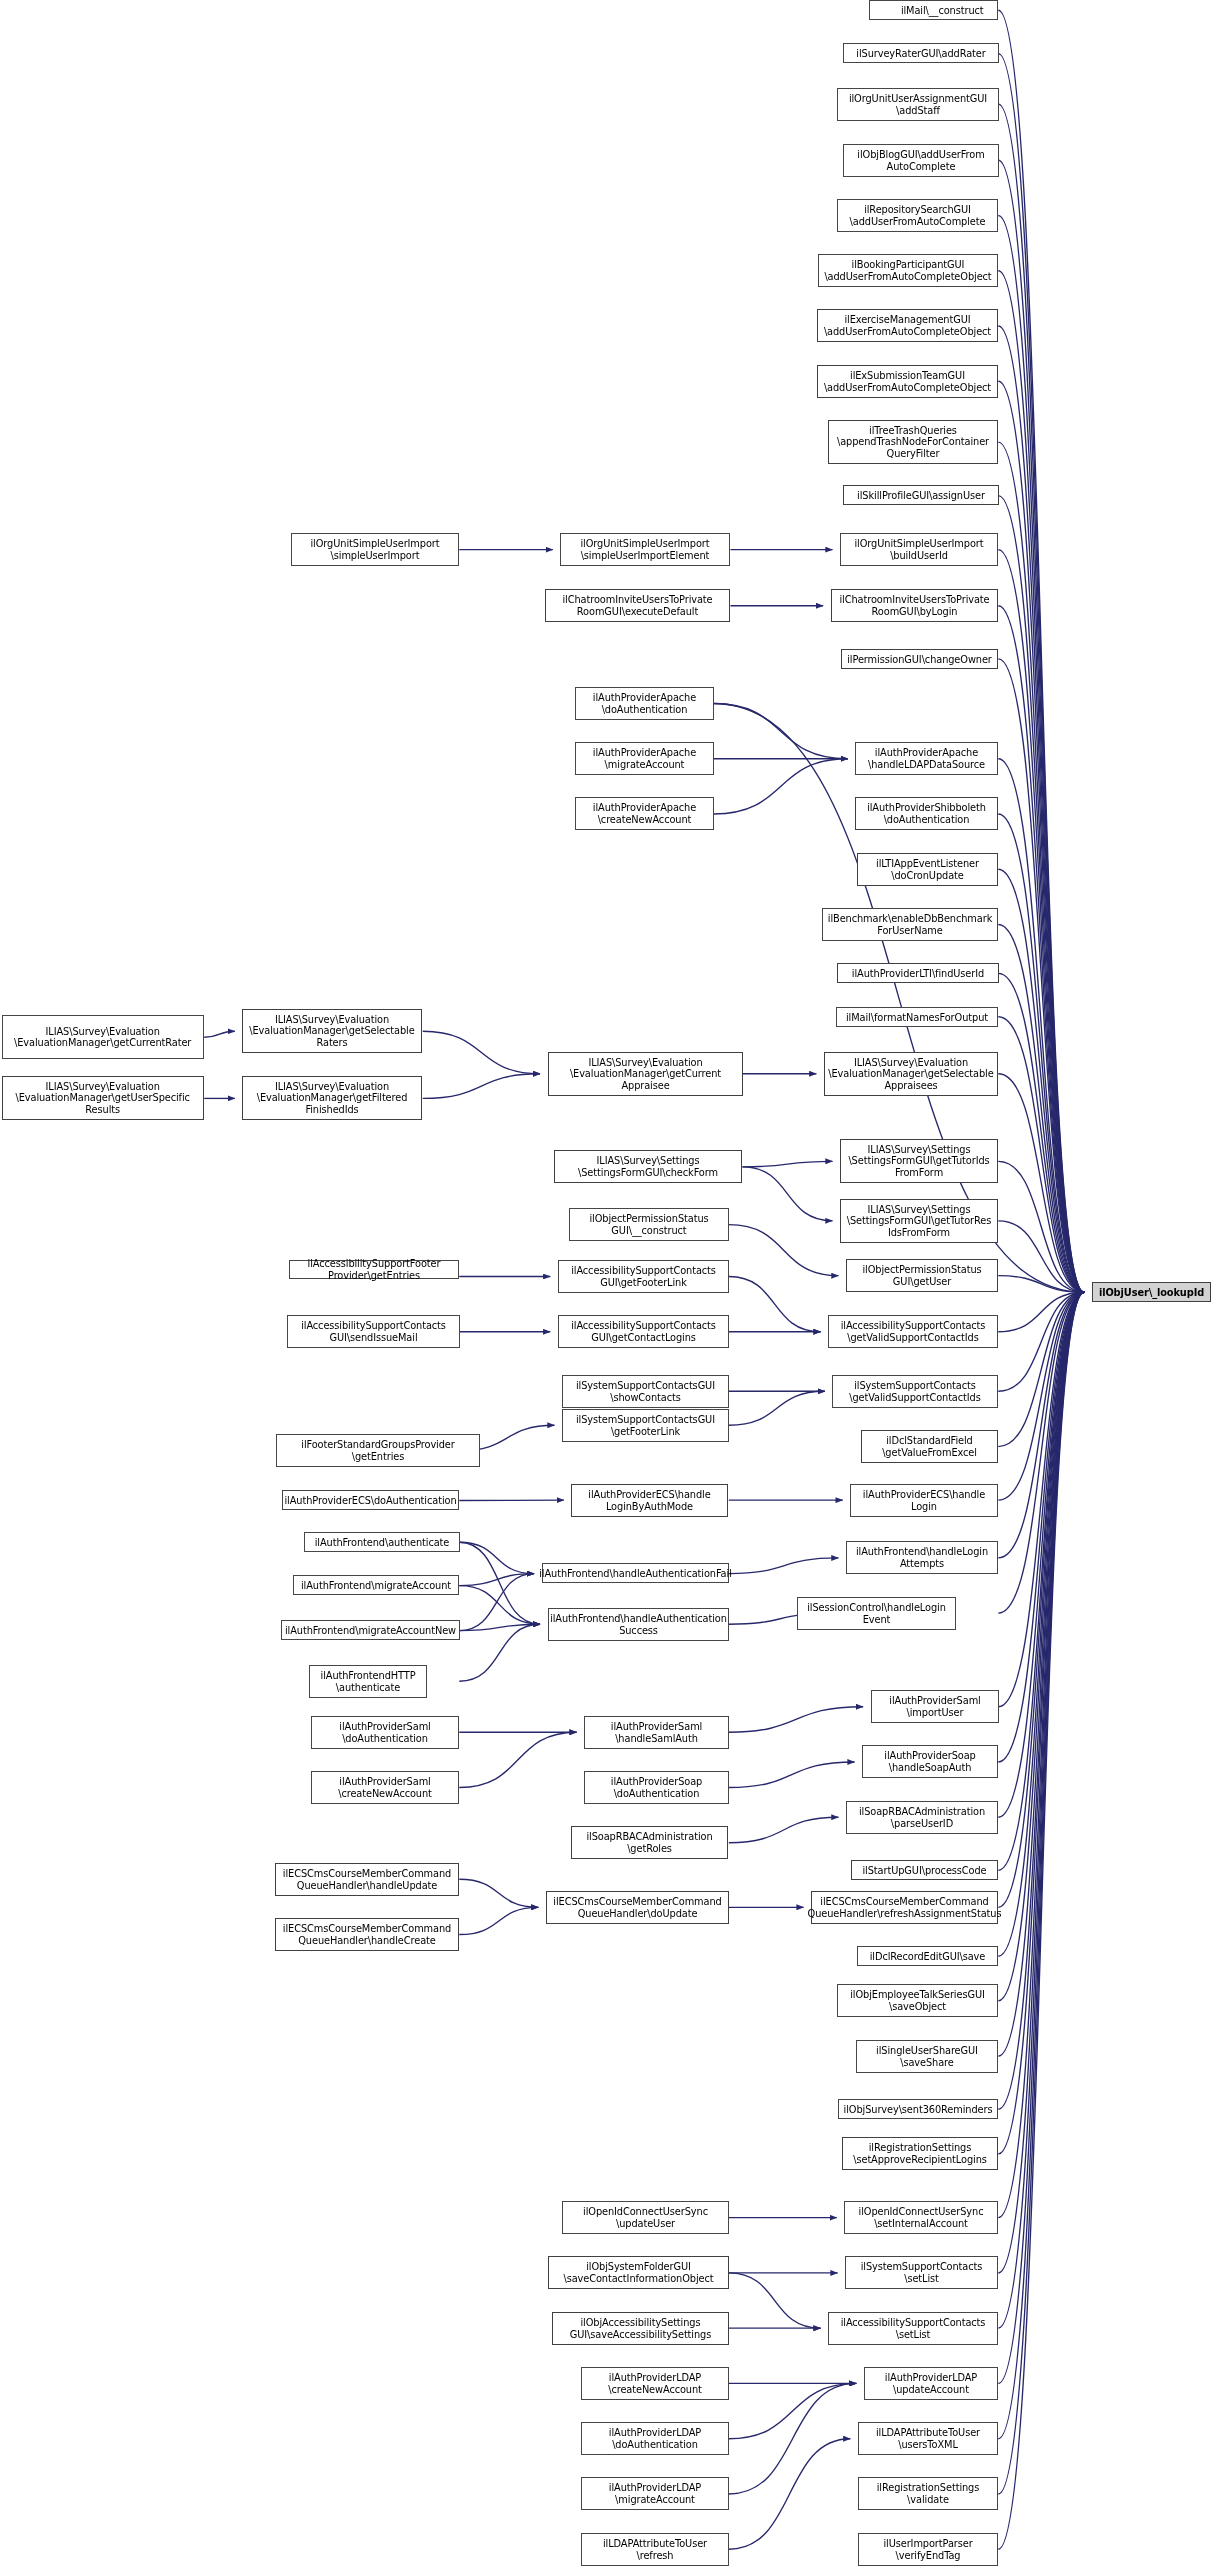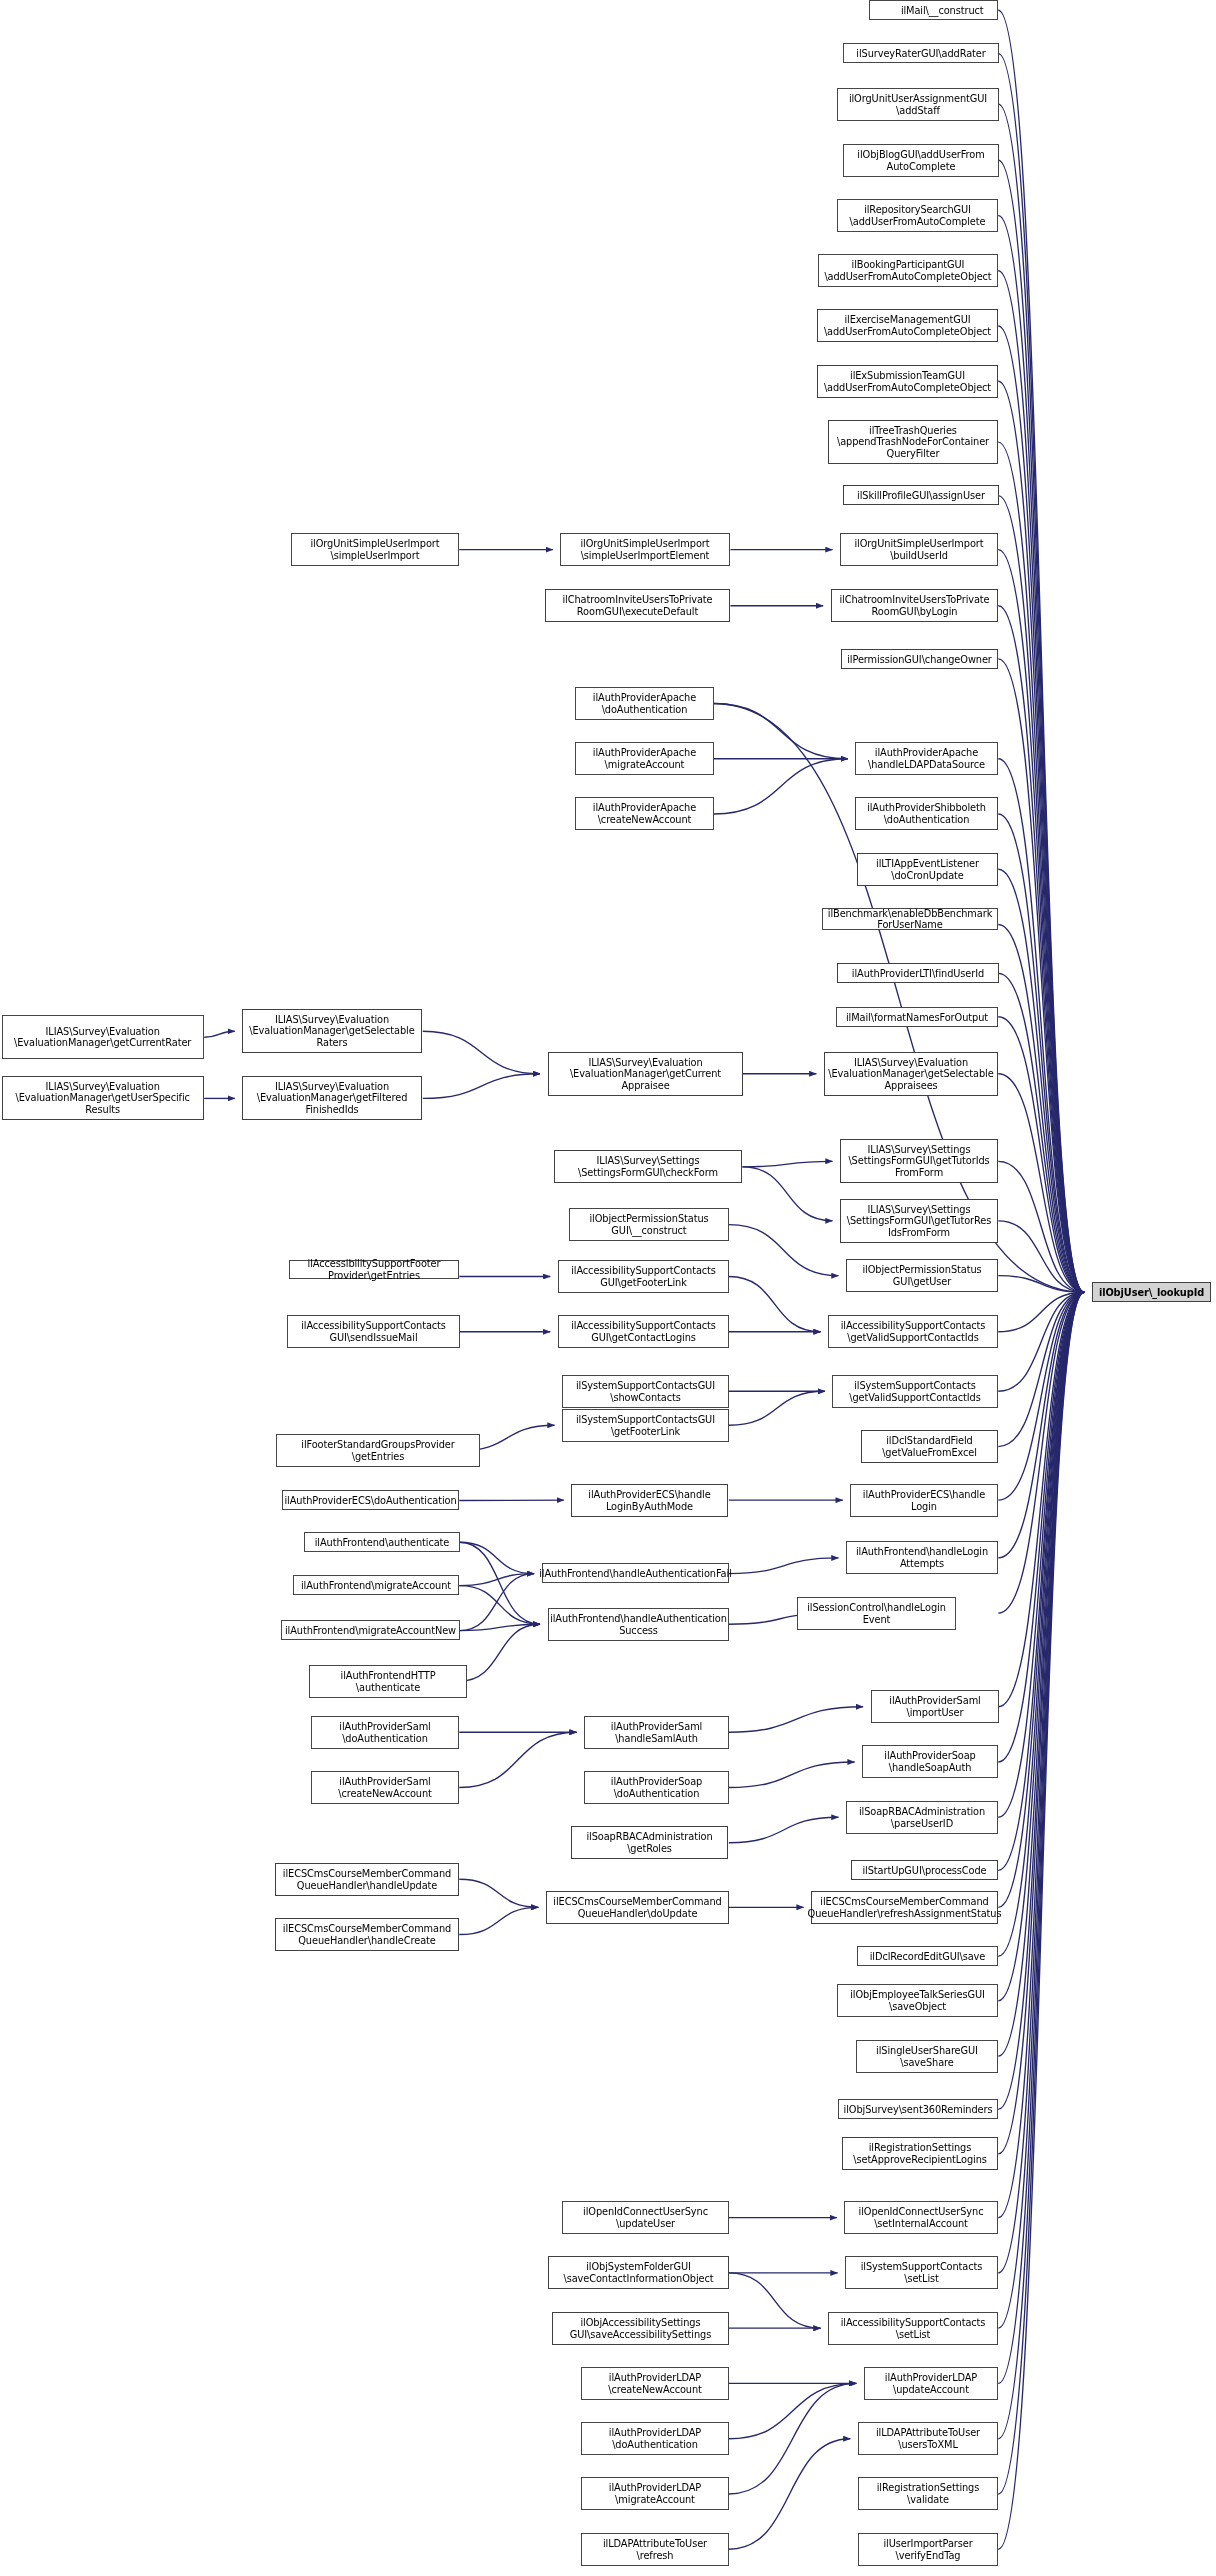--- a/index.html
+++ b/index.html
@@ -189,21 +189,21 @@
       <div class="node thick" style="left: 575px; top: 742px; width: 139px; height: 33px;">ilAuthProviderApache
 \migrateAccount</div>
       <div class="node thick" style="left: 575px; top: 797px; width: 139px; height: 33px;">ilAuthProviderApache
 \createNewAccount</div>
       <div class="node thick" style="left: 855px; top: 742px; width: 143px; height: 33px;">ilAuthProviderApache
 \handleLDAPDataSource</div>
       <div class="node" style="left: 855px; top: 797px; width: 143px; height: 33px;">ilAuthProviderShibboleth
 \doAuthentication</div>
       <div class="node" style="left: 857px; top: 853px; width: 141px; height: 33px;">ilLTIAppEventListener
 \doCronUpdate</div>
-      <div class="node thick" style="left: 822px; top: 908px; width: 176px; height: 22px;">ilBenchmark\enableDbBenchmark
+      <div class="node thick" style="left: 822px; top: 908px; width: 176px; height: 33px;">ilBenchmark\enableDbBenchmark
 ForUserName</div>
       <div class="node" style="left: 837px; top: 963px; width: 162px; height: 20.4px;">ilAuthProviderLTI\findUserId</div>
       <div class="node thick" style="left: 836px; top: 1007px; width: 162px; height: 20.4px;">ilMail\formatNamesForOutput</div>
       <div class="node thick" style="left: 1.7px; top: 1015px; width: 202px; height: 44px;">ILIAS\Survey\Evaluation
 \EvaluationManager\getCurrentRater</div>
       <div class="node" style="left: 242px; top: 1009px; width: 180px; height: 44px;">ILIAS\Survey\Evaluation
 \EvaluationManager\getSelectable
 Raters</div>
       <div class="node" style="left: 1.7px; top: 1076px; width: 202px; height: 44px;">ILIAS\Survey\Evaluation
 \EvaluationManager\getUserSpecific
@@ -257,21 +257,21 @@
       <div class="node thick" style="left: 304px; top: 1532px; width: 156px; height: 20.4px;">ilAuthFrontend\authenticate</div>
       <div class="node thick" style="left: 293px; top: 1575px; width: 166px; height: 20.4px;">ilAuthFrontend\migrateAccount</div>
       <div class="node thick" style="left: 281px; top: 1620px; width: 179px; height: 20.4px;">ilAuthFrontend\migrateAccountNew</div>
       <div class="node thick" style="left: 542px; top: 1563px; width: 187px; height: 20.4px;">ilAuthFrontend\handleAuthenticationFail</div>
       <div class="node thick" style="left: 548px; top: 1608px; width: 181px; height: 33px;">ilAuthFrontend\handleAuthentication
 Success</div>
       <div class="node thick" style="left: 846px; top: 1541px; width: 152px; height: 33px;">ilAuthFrontend\handleLogin
 Attempts</div>
       <div class="node thick" style="left: 797px; top: 1597px; width: 159px; height: 33px;">ilSessionControl\handleLogin
 Event</div>
-      <div class="node thick" style="left: 309px; top: 1665px; width: 158px; height: 33px;">ilAuthFrontendHTTP
+      <div class="node thick" style="left: 309px; top: 1665px; width: 118px; height: 33px;">ilAuthFrontendHTTP
 \authenticate</div>
       <div class="node thick" style="left: 311px; top: 1716px; width: 148px; height: 33px;">ilAuthProviderSaml
 \doAuthentication</div>
       <div class="node thick" style="left: 311px; top: 1771px; width: 148px; height: 33px;">ilAuthProviderSaml
 \createNewAccount</div>
       <div class="node thick" style="left: 584px; top: 1716px; width: 145px; height: 33px;">ilAuthProviderSaml
 \handleSamlAuth</div>
       <div class="node thick" style="left: 871px; top: 1690px; width: 128px; height: 33px;">ilAuthProviderSaml
 \importUser</div>
       <div class="node thick" style="left: 584px; top: 1771px; width: 145px; height: 33px;">ilAuthProviderSoap

